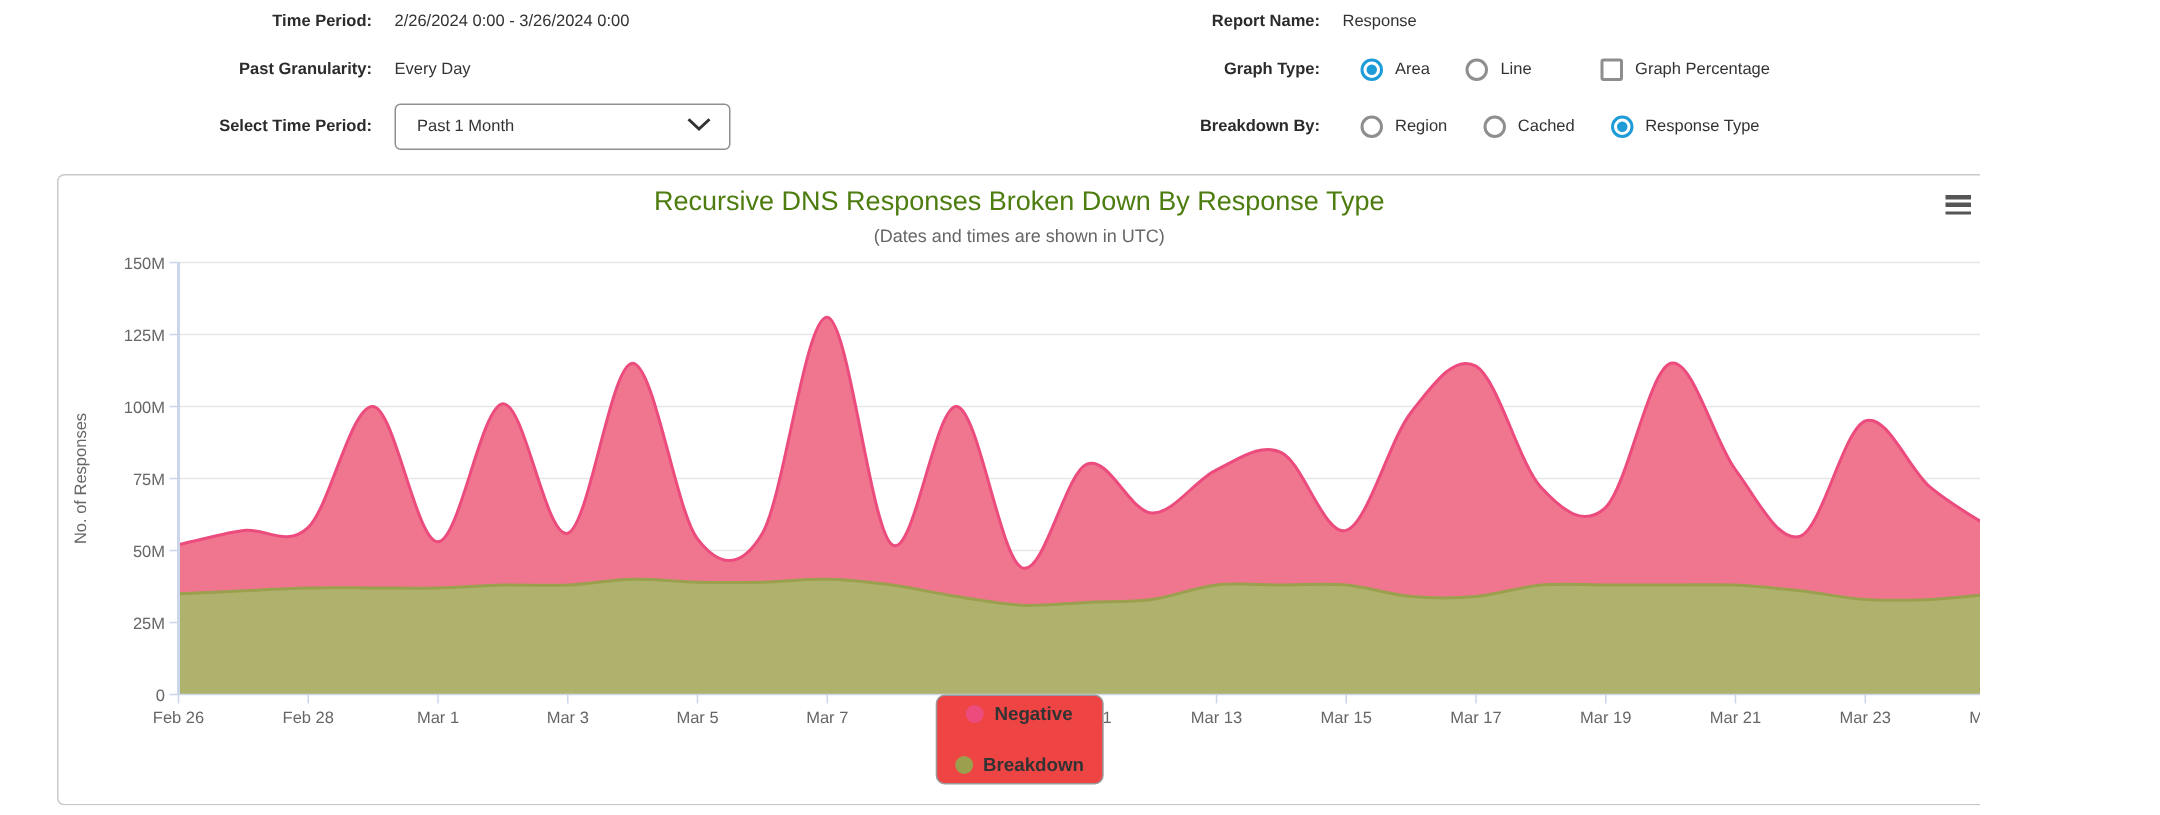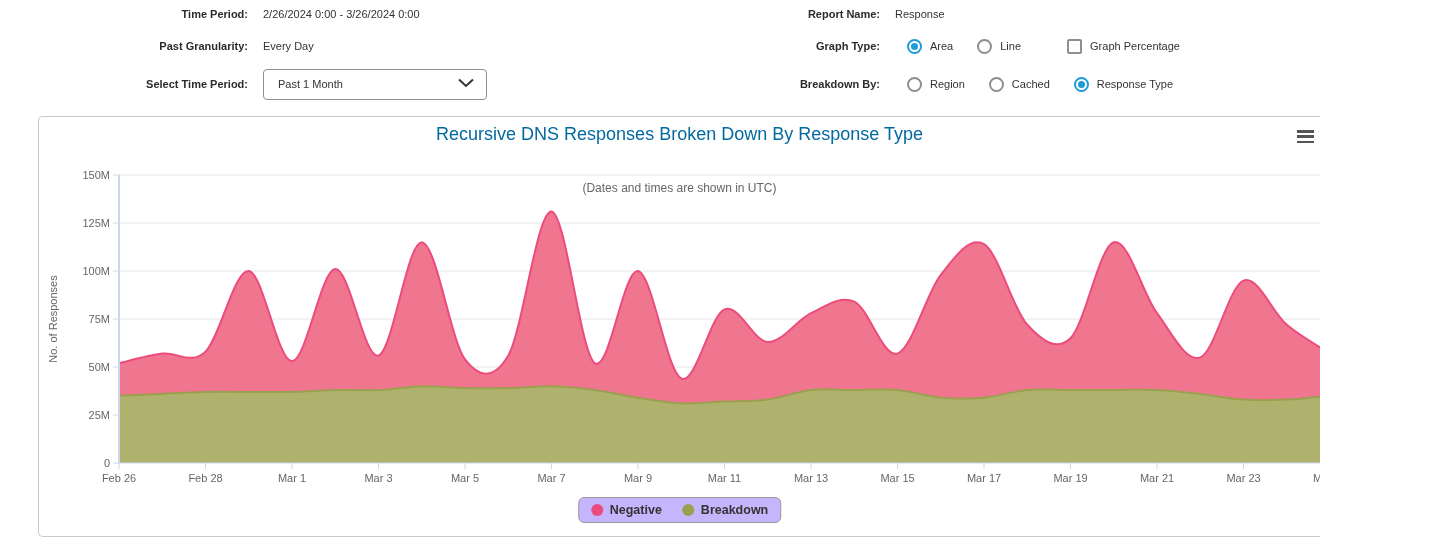--- a/index.html
+++ b/index.html
@@ -22,32 +22,32 @@
   .radio.checked { border-color:#1e9cd7; }
   .radio.checked::after { content:""; position:absolute; inset:2px; border-radius:50%;
                           background:#1e9cd7; }
   .checkbox { width:15px; height:15px; border:2px solid #8e8e8e; border-radius:2px;
               background:#fff; flex:0 0 auto; margin-left:22px; cursor:pointer; }
 
   .chart-box { position:absolute; left:38px; top:116px; width:1282px; height:421px;
                background:#fff; border:1px solid #c9c9c9; border-right:none;
                border-radius:5px 0 0 5px; overflow:hidden; }
   .chart-title { position:absolute; top:7px; left:0; right:0; text-align:center;
-                 font-size:18px; color:#0369a1; }
+                 font-size:18px; color:#4d7c0f; }
   .chart-subtitle { position:absolute; top:33px; left:0; right:0; text-align:center;
-                    font-size:12px; color:#666;margin-top:31px; }
+                    font-size:12px; color:#666; }
   .hamburger { position:absolute; top:13px; right:6px; width:17px; height:13px;
                display:flex; flex-direction:column; justify-content:space-between;
                cursor:pointer; }
   .hamburger div { height:2.5px; background:#555; }
   #chart-svg { position:absolute; left:0; top:0; }
   #chart-svg text { font-family:"Liberation Sans", sans-serif; }
   .legend { position:absolute; bottom:13px; left:50%; transform:translateX(-50%);
             display:flex; align-items:center; gap:20px; padding:5px 12px;
-            border:1px solid #999; border-radius:6px; background:#c4b5fd; }
+            border:1px solid #999; border-radius:6px; background:#ef4444;flex-direction:column; }
   .legend-item { display:flex; align-items:center; gap:7px; cursor:pointer; }
   .legend-dot { width:12px; height:12px; border-radius:50%; }
   .legend-text { font-size:12.5px; font-weight:bold; color:#333; }
 </style>
 </head>
 <body>
 
 <div class="controls">
   <div class="ctrl-grid left">
     <div class="ctrl-label">Time Period:</div>

